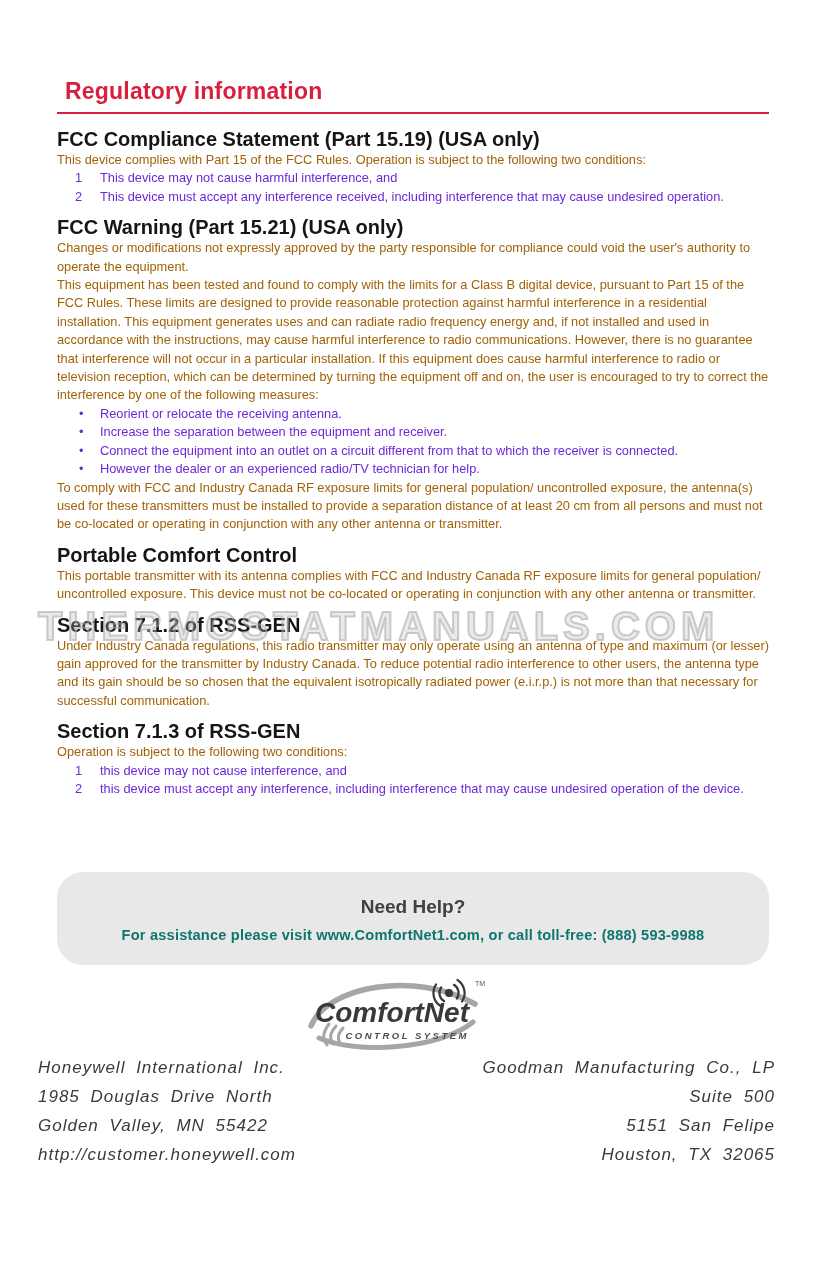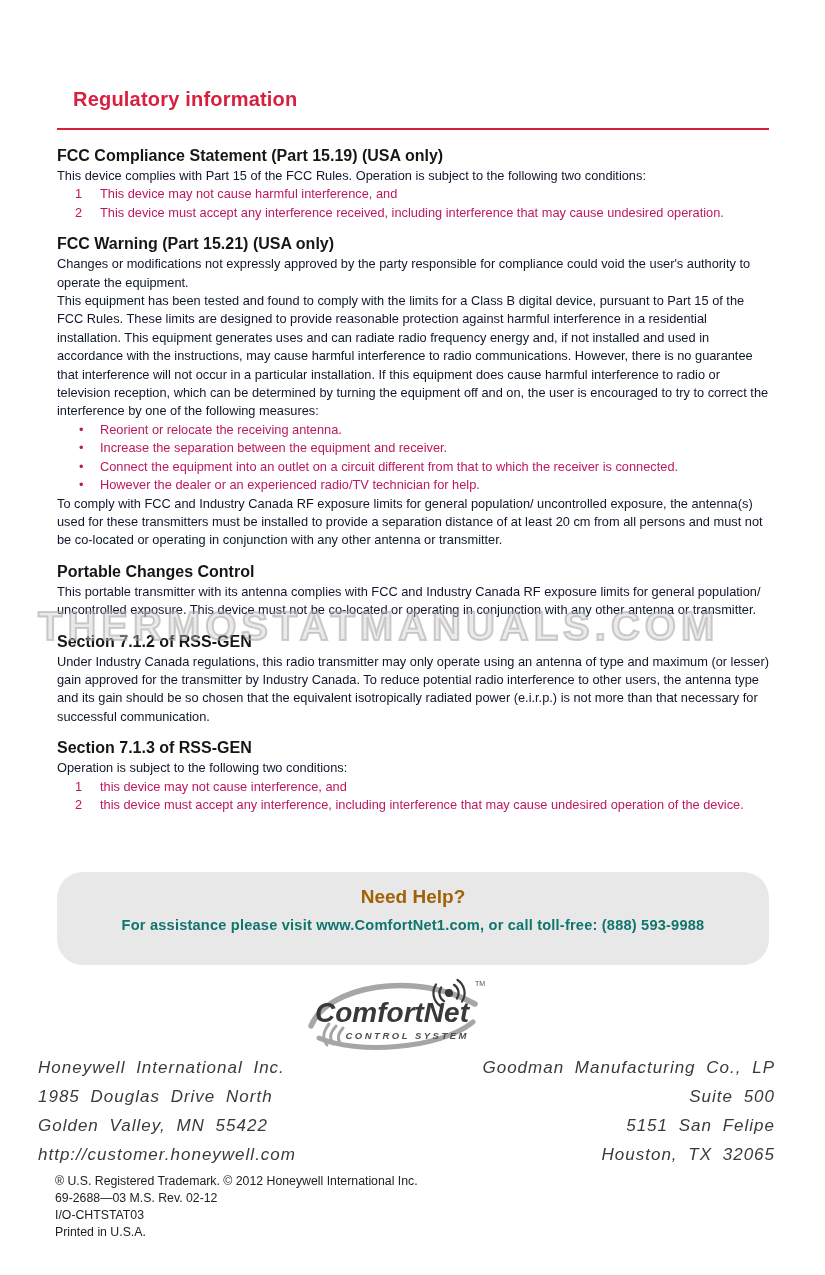--- a/index.html
+++ b/index.html
@@ -12,57 +12,57 @@
     color: #1e1e1e;
     overflow: hidden;
   }
   .content {
     position: absolute;
     left: 57px;
     top: 70px;
     width: 712px;
   }
   h1.doc-title {
-    margin: 16px;
-    font-size: 20px;
+    margin: 8px;
+    font-size: 23px;
     font-weight: bold;
     color: #d81f3d;
     letter-spacing: 0.2px;
     line-height: 26px;
   }
   .title-rule {
     margin-top: 5px;
     height: 2px;
     background: #d81f3d;
   }
   h2.sec-heading {
     margin: 13px 0 3px 0;
-    font-size: 16px;
+    font-size: 20px;
     font-weight: bold;
     color: #161616;
     line-height: 17px;
   }
   h2.first { margin-top: 17px; }
   p.sec-body {
     margin: 0;
     font-size: 12.8px;
     line-height: 18.4px;
-    color: #0f172a;
+    color: #a16207;
   }
   ol.numlist, ul.bullist {
     margin: 0; padding: 0;
     list-style: none;
   }
   ol.numlist { counter-reset: item; }
   ol.numlist li, ul.bullist li {
     position: relative;
     padding-left: 43px;
     font-size: 12.8px;
     line-height: 18.4px;
-    color: #be185d;
+    color: #6d28d9;
   }
   ol.numlist li::before {
     counter-increment: item;
     content: counter(item);
     position: absolute;
     left: 18px;
   }
   ul.bullist li::before {
     content: "\2022";
     position: absolute;
@@ -87,24 +87,24 @@
     left: 57px;
     top: 872px;
     width: 712px;
     height: 93px;
     background: #e8e8e8;
     border-radius: 26px;
     text-align: center;
   }
   .needhelp-title {
     margin: 0;
-    padding-top: 14px;
+    padding-top: 24px;
     font-size: 19px;
     font-weight: bold;
-    color: #a16207;
+    color: #404040;
   }
   .needhelp-text {
     margin: 9px 0 0 0;
     font-size: 14.6px;
     font-weight: bold;
     letter-spacing: 0.2px;
     color: #0f766e;
   }
   .addr {
     position: absolute;
@@ -156,21 +156,21 @@
     <p class="sec-body">This equipment has been tested and found to comply with the limits for a Class B digital device, pursuant to Part 15 of the FCC Rules. These limits are designed to provide reasonable protection against harmful interference in a residential installation. This equipment generates uses and can radiate radio frequency energy and, if not installed and used in accordance with the instructions, may cause harmful interference to radio communications. However, there is no guarantee that interference will not occur in a particular installation. If this equipment does cause harmful interference to radio or television reception, which can be determined by turning the equipment off and on, the user is encouraged to try to correct the interference by one of the following measures:</p>
     <ul class="bullist">
       <li>Reorient or relocate the receiving antenna.</li>
       <li>Increase the separation between the equipment and receiver.</li>
       <li>Connect the equipment into an outlet on a circuit different from that to which the receiver is connected.</li>
       <li>However the dealer or an experienced radio/TV technician for help.</li>
     </ul>
 
     <p class="sec-body">To comply with FCC and Industry Canada RF exposure limits for general population/ uncontrolled exposure, the antenna(s) used for these transmitters must be installed to provide a separation distance of at least 20 cm from all persons and must not be co-located or operating in conjunction with any other antenna or transmitter.</p>
 
-    <h2 class="sec-heading">Portable Changes Control</h2>
+    <h2 class="sec-heading">Portable Comfort Control</h2>
     <p class="sec-body">This portable transmitter with its antenna complies with FCC and Industry Canada RF exposure limits for general population/ uncontrolled exposure. This device must not be co-located or operating in conjunction with any other antenna or transmitter.</p>
 
     <h2 class="sec-heading">Section 7.1.2 of RSS-GEN</h2>
     <p class="sec-body">Under Industry Canada regulations, this radio transmitter may only operate using an antenna of type and maximum (or lesser) gain approved for the transmitter by Industry Canada. To reduce potential radio interference to other users, the antenna type and its gain should be so chosen that the equivalent isotropically radiated power (e.i.r.p.) is not more than that necessary for successful communication.</p>
 
     <h2 class="sec-heading">Section 7.1.3 of RSS-GEN</h2>
     <p class="sec-body">Operation is subject to the following two conditions:</p>
     <ol class="numlist">
       <li>this device may not cause interference, and</li>
       <li>this device must accept any interference, including interference that may cause undesired operation of the device.</li>
@@ -216,20 +216,14 @@
         <path d="M152.5,10 A9.5,9.5 0 0 1 152.5,24" stroke="#3b383a" stroke-width="2.2" fill="none" stroke-linecap="round"></path>
         <path d="M157,6 A15.5,15.5 0 0 1 157,28" stroke="#3b383a" stroke-width="2.2" fill="none" stroke-linecap="round"></path>
       </g>
 
       <text x="172" y="10" font-family="Liberation Sans, sans-serif" font-size="7" fill="#555555">TM</text>
 
       <text x="166" y="63" text-anchor="end" font-family="Liberation Sans, sans-serif" font-size="9.5" font-weight="bold" font-style="italic" letter-spacing="2.5" fill="#4d4d4d">CONTROL SYSTEM</text>
     </svg>
   </div>
 
-  <div class="legal">
-    <div>® U.S. Registered Trademark. © 2012 Honeywell International Inc.</div>
-    <div>69-2688—03  M.S.  Rev. 02-12</div>
-    <div>I/O-CHTSTAT03</div>
-    <div>Printed in U.S.A.</div>
-  </div>
 
 </div>
 
 </body></html>

